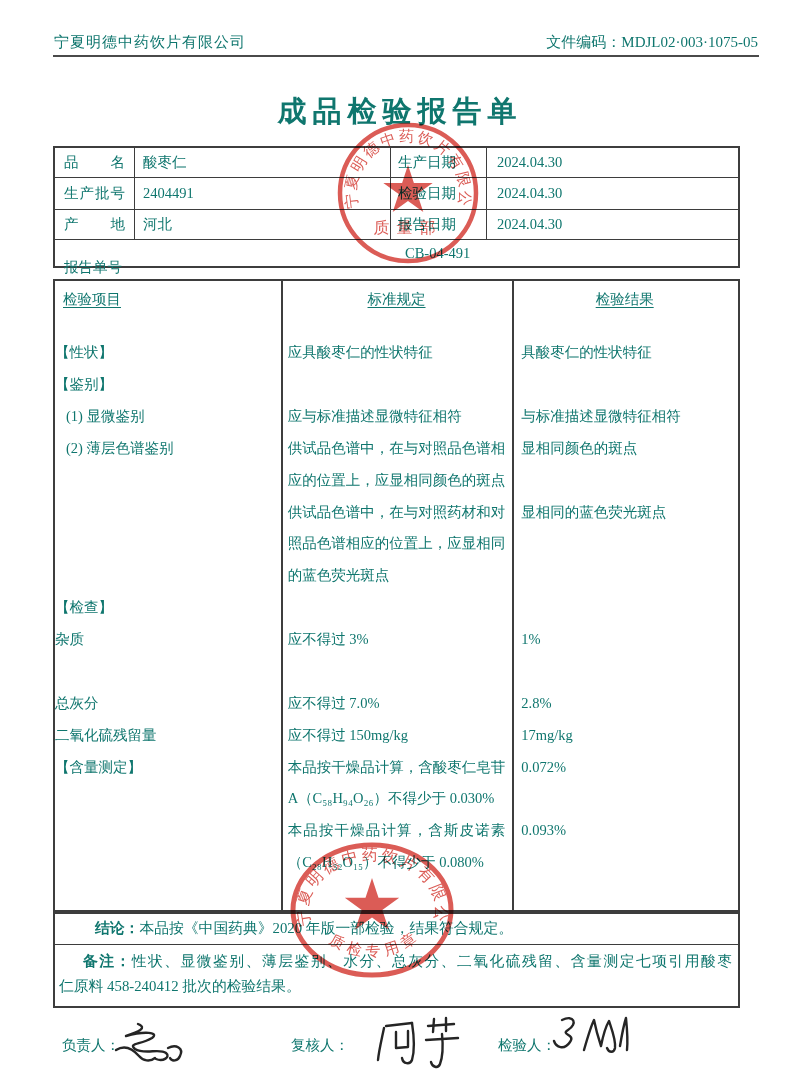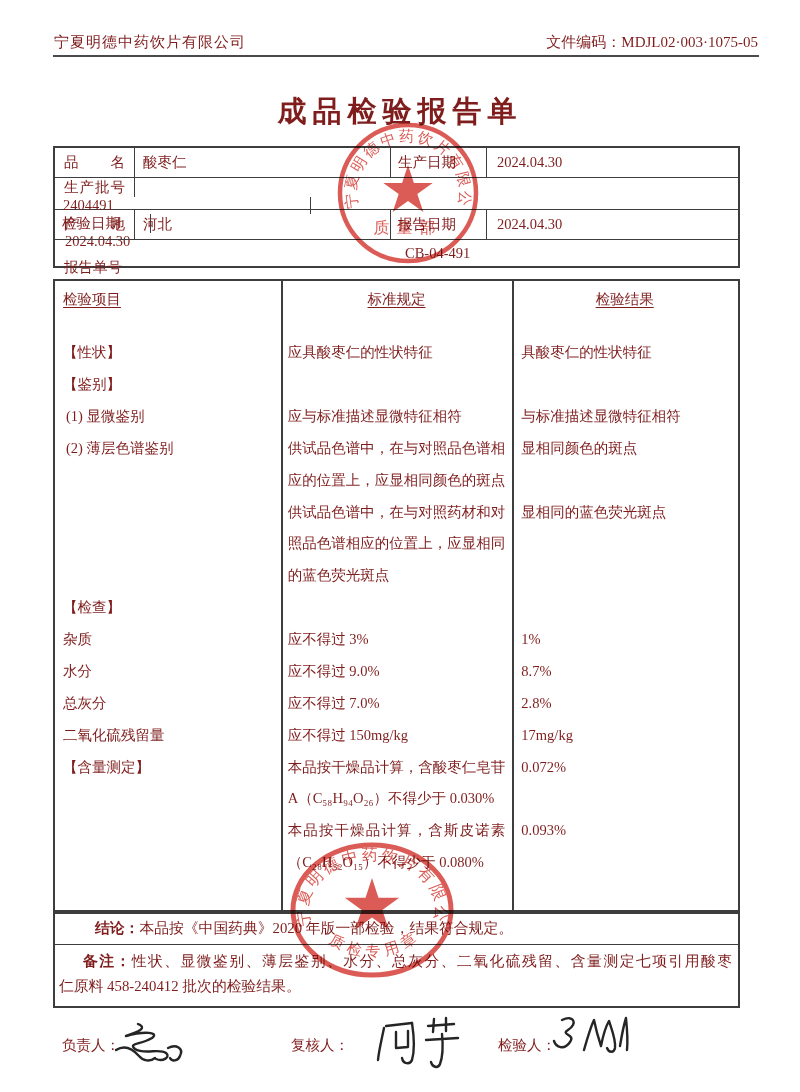--- a/index.html
+++ b/index.html
@@ -1,17 +1,17 @@
 <!DOCTYPE html>
 <html><head>
 <meta charset="utf-8">
 <style>
   html,body{margin:0;padding:0;background:#fff;}
   .page{position:relative;width:800px;height:1092px;background:#ffffff;overflow:hidden;
-        font-family:"Liberation Serif","DejaVu Serif",serif;color:#7f1d1d;}
+        font-family:"Liberation Serif","DejaVu Serif",serif;color:#0f766e;}
   
   .hdr-company{position:absolute;left:54px;top:33px;font-size:15px;letter-spacing:1px;}
   .hdr-code{position:absolute;right:42px;top:33px;font-size:15px;}
   .hdr-rule{position:absolute;left:53px;top:55px;width:706px;height:2px;background:#4a4a4a;}
   .doc-title{position:absolute;left:0;top:92px;width:100%;text-align:center;
              font-size:29px;font-weight:bold;letter-spacing:6px;}
   
   .info-table{position:absolute;left:53px;top:146px;width:687px;height:122px;
               border:2px solid #3d3d3d;box-sizing:border-box;font-size:14.5px;}
   .irow{position:absolute;left:0;width:100%;display:flex;box-sizing:border-box;border-bottom:1.6px solid #3d3d3d;}
@@ -28,21 +28,21 @@
   
   .main-table{position:absolute;left:53px;top:279px;width:687px;height:633px;
               border:2px solid #3d3d3d;box-sizing:border-box;font-size:14.5px;}
   .vline{position:absolute;top:0;bottom:0;width:1.6px;background:#3d3d3d;}
   .mt-head{position:absolute;top:9px;left:0;width:100%;display:flex;}
   .mt-head .h{text-decoration:underline;text-underline-offset:3px;}
   .h1{width:228px;box-sizing:border-box;padding-left:8px;}
   .h2{width:231px;box-sizing:border-box;text-align:center;}
   .h3{width:228px;box-sizing:border-box;text-align:center;}
   .mrow{position:absolute;left:0;width:100%;height:32px;display:flex;line-height:32px;}
-  .c1{width:228px;box-sizing:border-box;padding-left:8px;white-space:nowrap;}
+  .c1{width:228px;box-sizing:border-box;white-space:nowrap;}
   .c1.ind{padding-left:11px;}
   .c2{width:231px;box-sizing:border-box;padding:0 6px;white-space:nowrap;}
   .c2.j{text-align:justify;text-align-last:justify;}
   .c3{width:228px;box-sizing:border-box;padding-left:10px;white-space:nowrap;}
   
   .concl-table{position:absolute;left:53px;top:912px;width:687px;height:96px;
                border:2px solid #3d3d3d;box-sizing:border-box;font-size:14.8px;}
   .concl-row{position:absolute;top:0;left:0;width:100%;height:31px;line-height:29px;
              border-bottom:1.6px solid #3d3d3d;box-sizing:border-box;padding-left:40px;}
   .remark-row{position:absolute;top:31px;left:0;width:100%;}
@@ -72,21 +72,21 @@
 
   <div class="info-table">
     <div class="irow" style="top:0;height:30px;">
       <div class="icell ilab">
           <span class="sp">品　名</span>
         </div>
       <div class="icell ival">酸枣仁</div>
       <div class="icell ilab2">生产日期</div>
       <div class="icell ival2">2024.04.30</div>
     </div>
-    <div class="irow" style="top:30px;height:32px;flex-direction:column;">
+    <div class="irow" style="top:30px;height:32px;">
       <div class="icell ilab">
           <span class="sp">生产批号</span>
         </div>
       <div class="icell ival">2404491</div>
       <div class="icell ilab2">检验日期</div>
       <div class="icell ival2">2024.04.30</div>
     </div>
     <div class="irow" style="top:62px;height:30px;">
       <div class="icell ilab">
           <span class="sp">产　地</span>
@@ -152,25 +152,20 @@
       </div>
     <div class="mrow" style="top:310px">
         <div class="c1">【检查】</div>
         <div class="c2"></div>
         <div class="c3"></div>
       </div>
     <div class="mrow" style="top:342px">
         <div class="c1">杂质</div>
         <div class="c2">应不得过 3%</div>
         <div class="c3">1%</div>
-      </div>
-    <div class="mrow" style="top:374px">
-        <div class="c1">水分</div>
-        <div class="c2">应不得过 9.0%</div>
-        <div class="c3">8.7%</div>
       </div>
     <div class="mrow" style="top:406px">
         <div class="c1">总灰分</div>
         <div class="c2">应不得过 7.0%</div>
         <div class="c3">2.8%</div>
       </div>
     <div class="mrow" style="top:438px">
         <div class="c1">二氧化硫残留量</div>
         <div class="c2">应不得过 150mg/kg</div>
         <div class="c3">17mg/kg</div>

